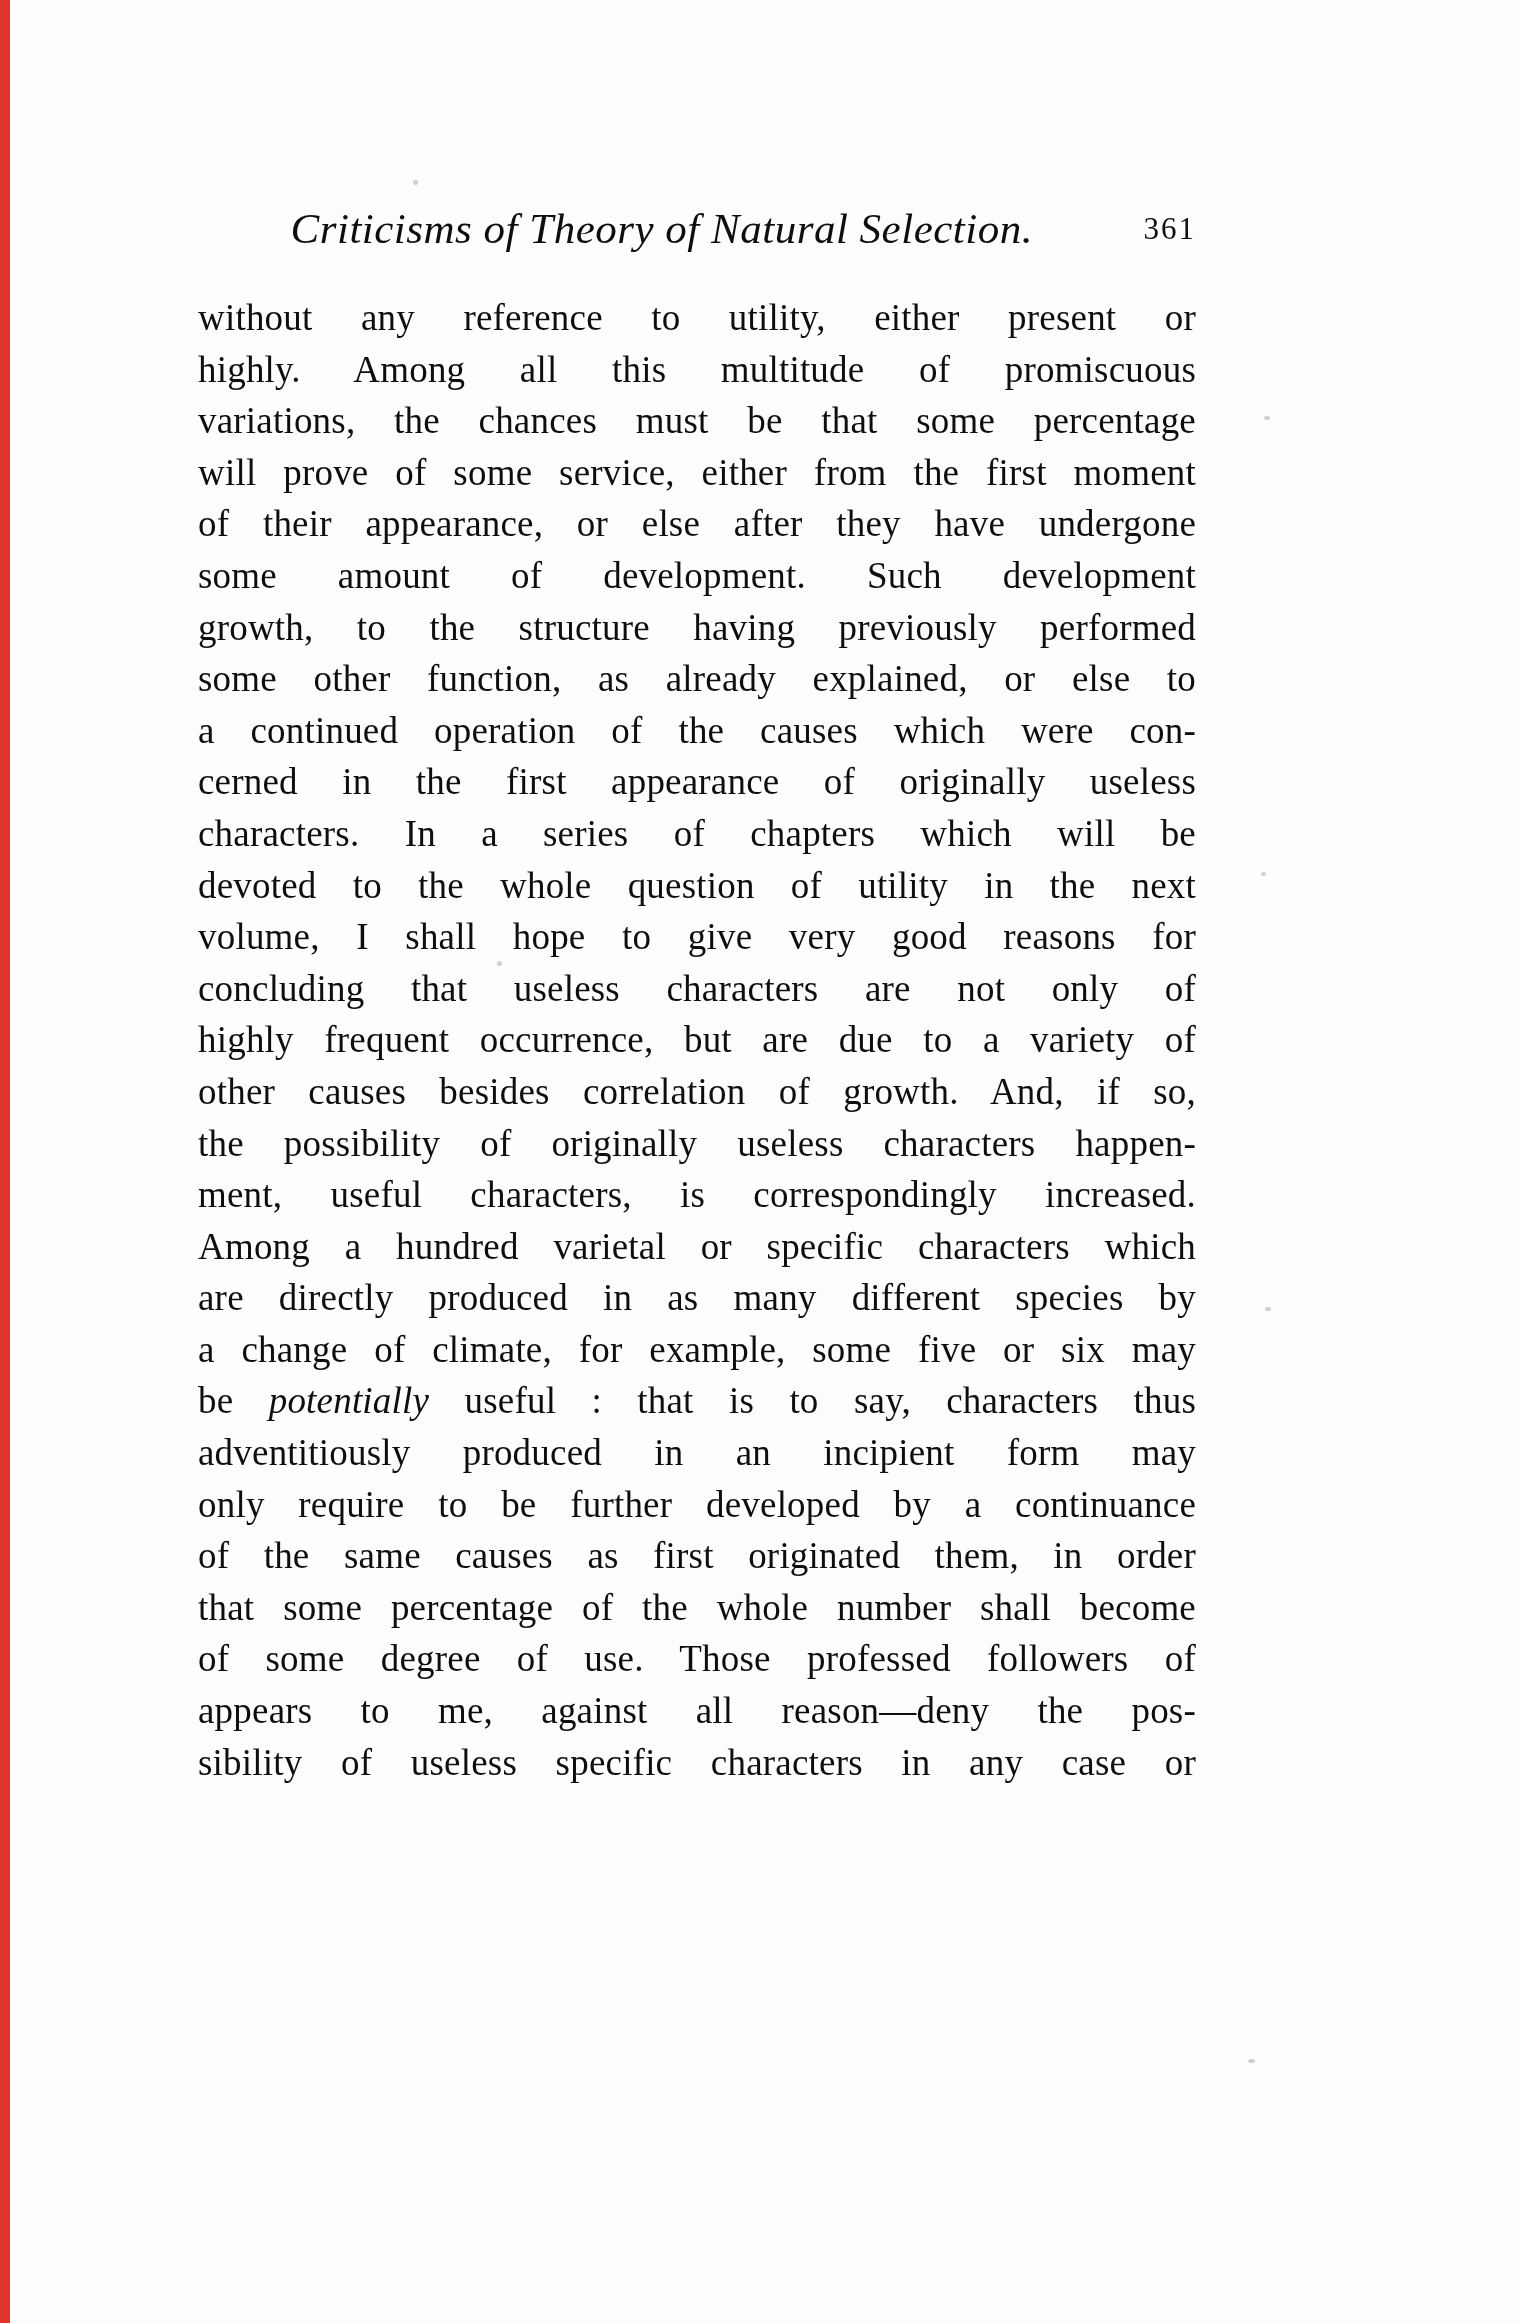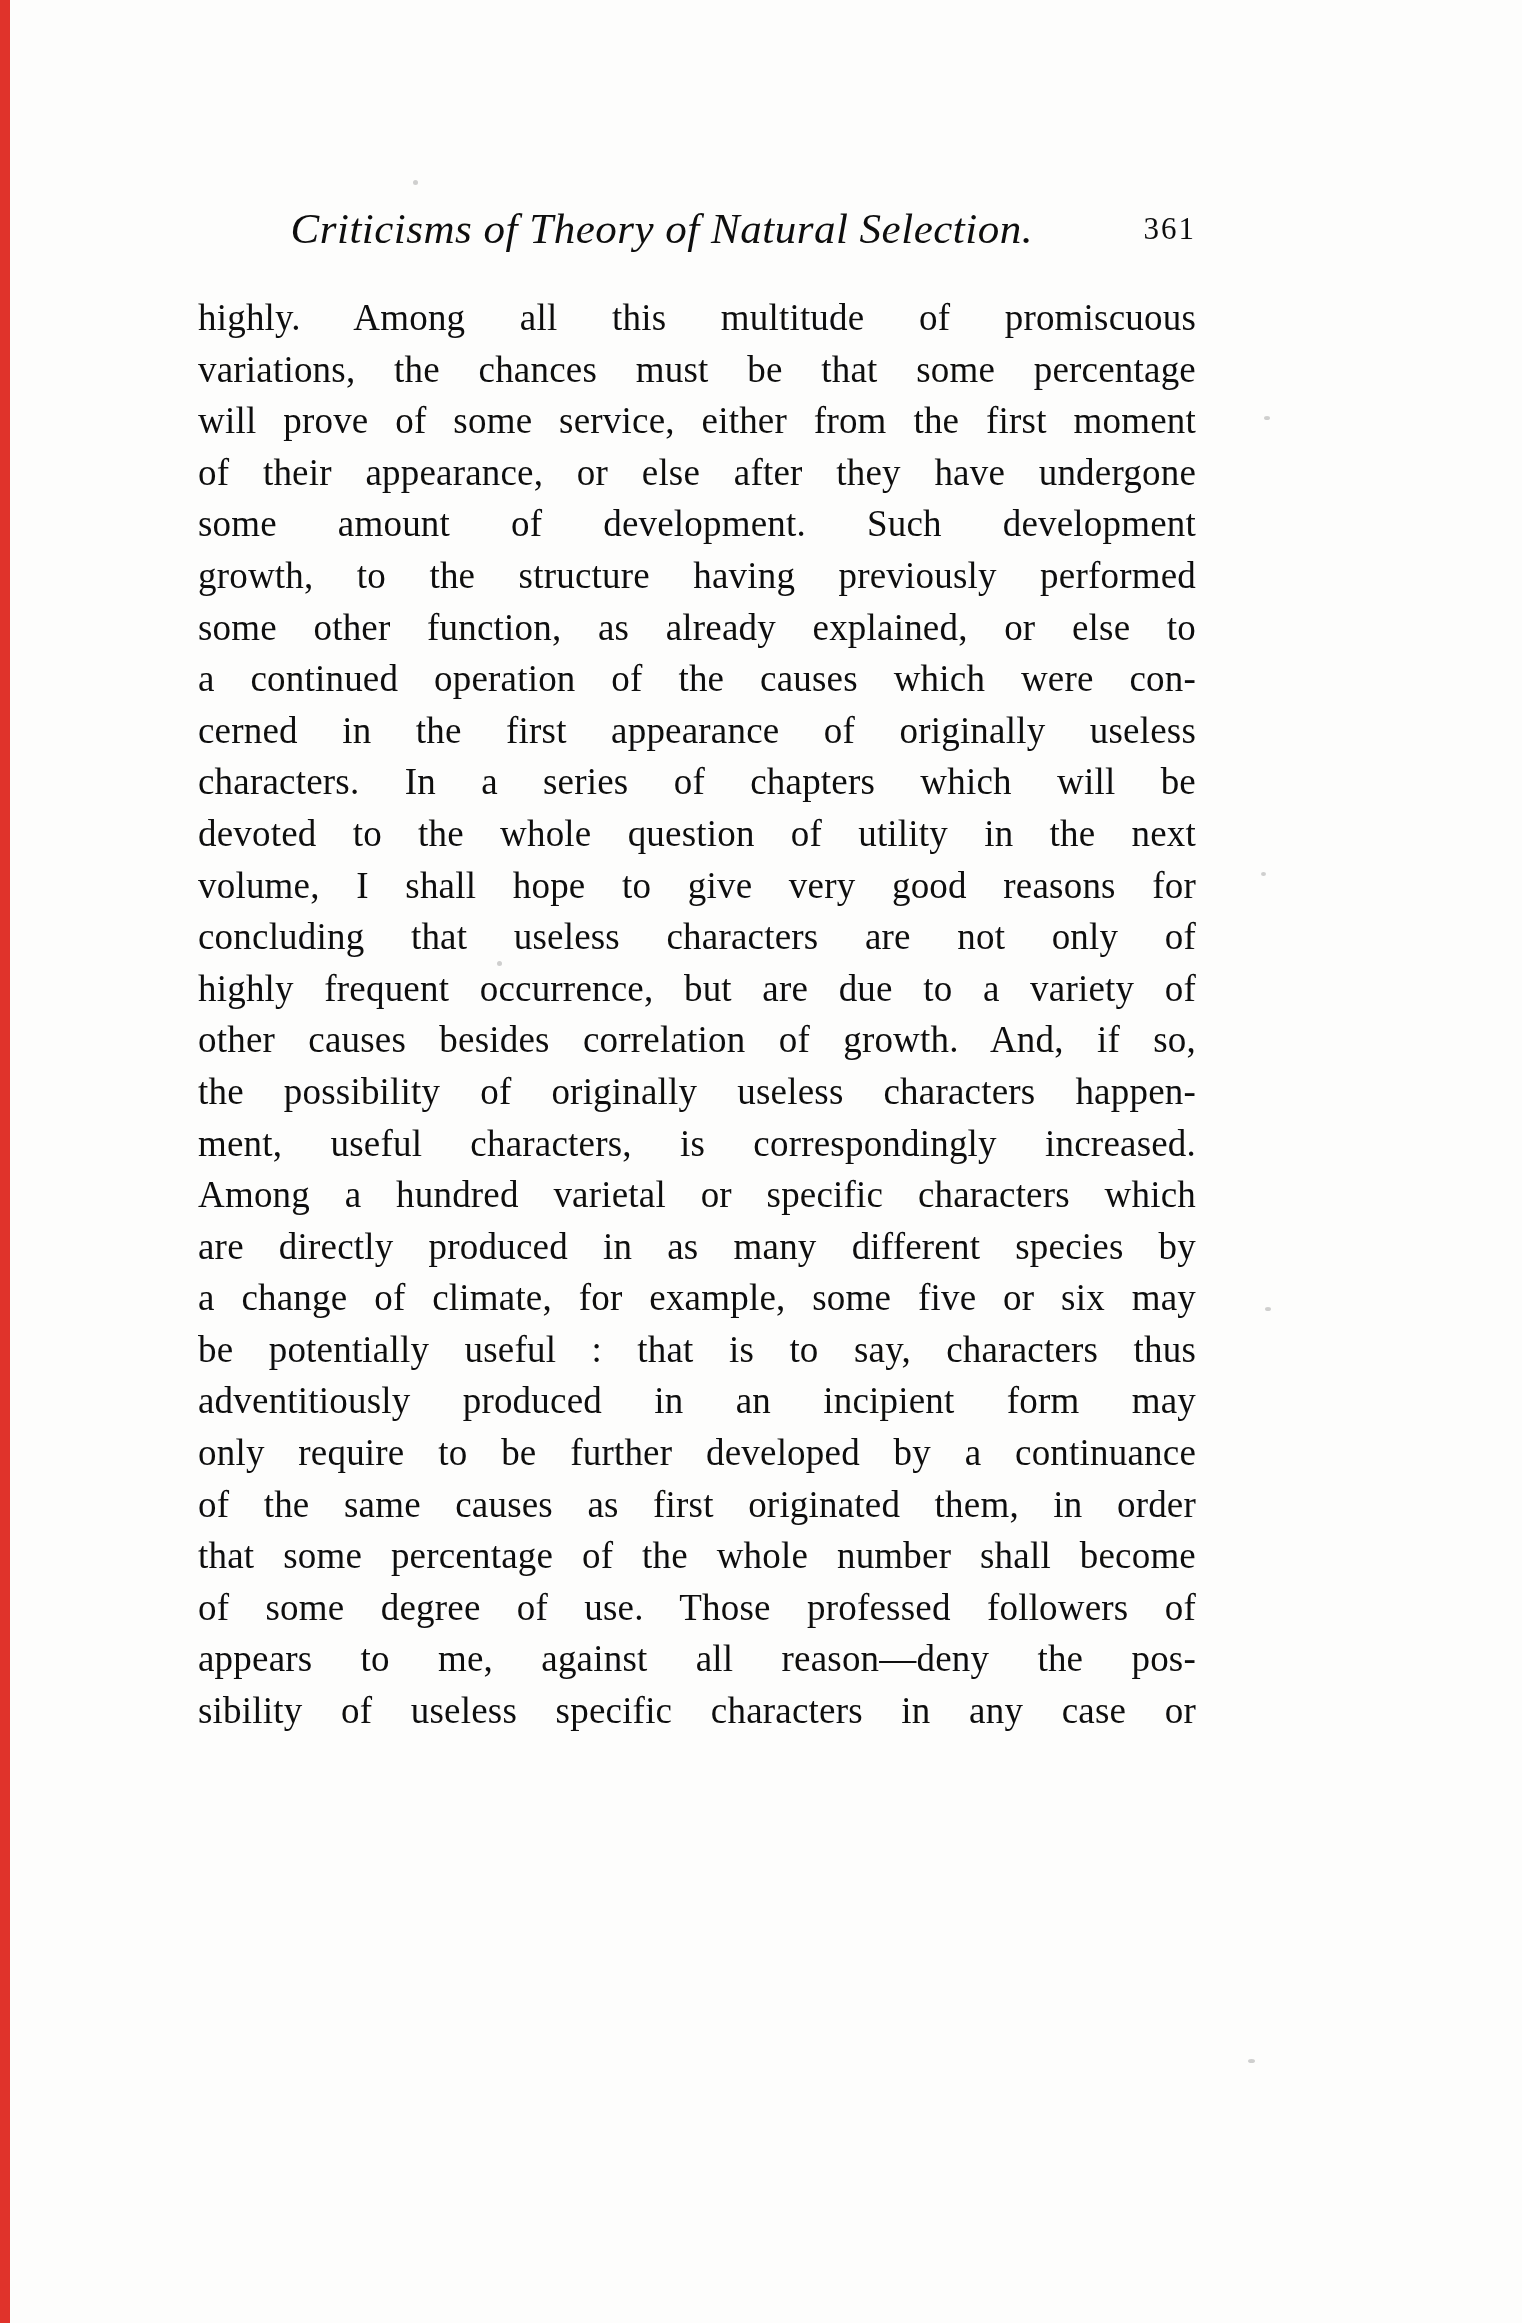--- a/index.html
+++ b/index.html
@@ -29,21 +29,21 @@
     padding-left:18px;
   }
   .text-column{
     position:absolute;left:198px;top:292px;width:998px;
   }
   .line{
     font-size:37px;line-height:51.6px;
     text-align:justify;text-align-last:justify;
     letter-spacing:0.2px;
   }
-  .it{}
+  .it{font-style:italic;}
   .speck{
     position:absolute;background:#8a8a8a;opacity:0.4;border-radius:50%;
   }
   .s1{left:413px;top:180px;width:5px;height:5px;}
   .s2{left:1264px;top:416px;width:6px;height:4px;}
   .s3{left:497px;top:961px;width:5px;height:5px;}
   .s4{left:1261px;top:872px;width:5px;height:4px;}
   .s5{left:1265px;top:1307px;width:6px;height:4px;}
   .s6{left:1248px;top:2059px;width:7px;height:4px;}
 </style>
@@ -53,20 +53,21 @@
 <div class="page">
 
   <div class="edge-strip"></div>
 
   <div class="running-header">
     <span class="header-title">Criticisms of Theory of Natural Selection.</span>
     <span class="header-page-number">361</span>
   </div>
 
   <div class="text-column">
+    <div class="line">without any reference to utility, either present or</div>
     <div class="line">highly. Among all this multitude of promiscuous</div>
     <div class="line">variations, the chances must be that some percentage</div>
     <div class="line">will prove of some service, either from the first moment</div>
     <div class="line">of their appearance, or else after they have undergone</div>
     <div class="line">some amount of development. Such development</div>
     <div class="line">growth, to the structure having previously performed</div>
     <div class="line">some other function, as already explained, or else to</div>
     <div class="line">a continued operation of the causes which were con-</div>
     <div class="line">cerned in the first appearance of originally useless</div>
     <div class="line">characters. In a series of chapters which will be</div>

